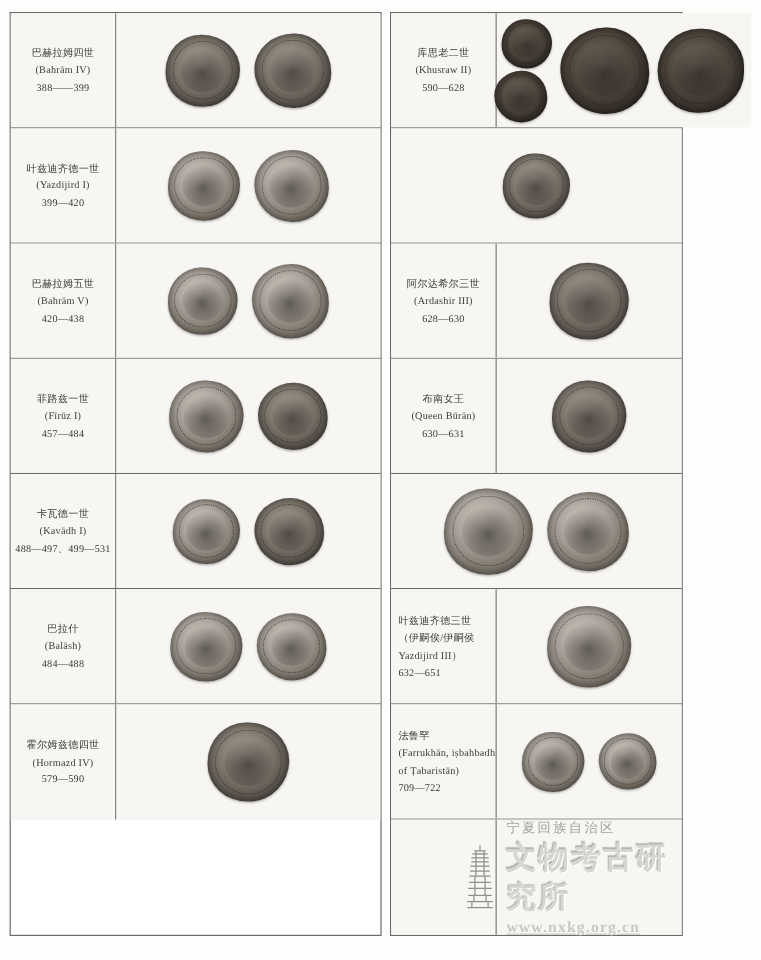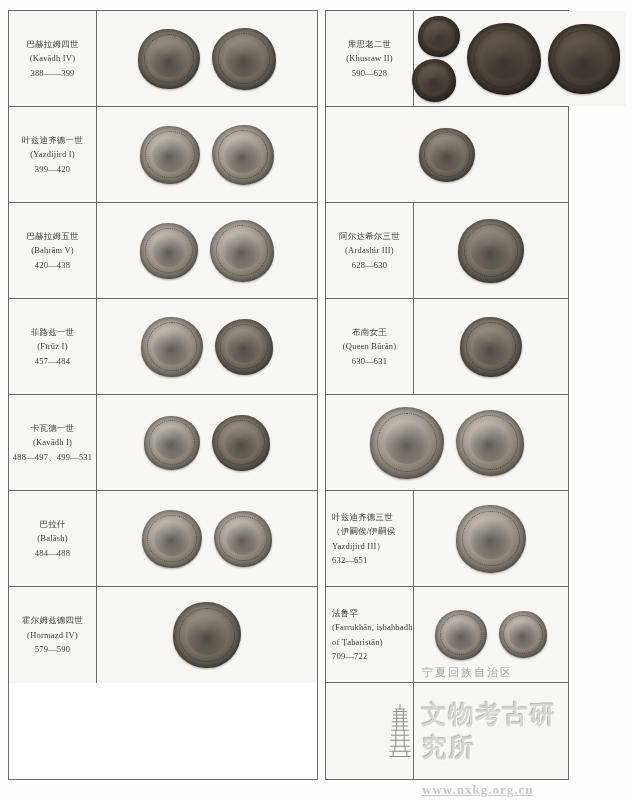--- a/index.html
+++ b/index.html
@@ -30,36 +30,36 @@
   .coin.sh-2{border-radius:50% 50% 53% 47%/52% 46% 50% 52%;}
   .coin--silver{background:radial-gradient(circle at 42% 36%,#cfc9c0,#a8a199 35%,#7d766d 65%,#57514a 92%);}
   .coin--mid{background:radial-gradient(circle at 45% 38%,#aaa298,#7f786f 38%,#5a544c 68%,#3a352f 95%);}
   .coin--dark{background:radial-gradient(circle at 45% 40%,#776d63,#51483f 38%,#342e28 70%,#1e1a16 95%);}
   .coin::before{content:"";position:absolute;inset:9%;border-radius:50%;
     border:1px dotted rgba(32,27,22,.55);}
   .coin::after{content:"";position:absolute;inset:20%;border-radius:50%;
     background:radial-gradient(circle at 48% 56%,rgba(22,18,14,.55),rgba(22,18,14,.25) 45%,transparent 72%);}
   
   .wm-label{justify-content:flex-end;flex-direction:row;align-items:center;padding-right:2px;}
-  .wm-cell{flex-direction:column;align-items:flex-start;justify-content:center;gap:18px;padding-left:8px;}
+  .wm-cell{flex-direction:column;align-items:flex-start;justify-content:center;gap:1px;padding-left:8px;}
   .wm-region{font-size:11px;color:#a2a29f;letter-spacing:2px;}
   .wm-org{font-size:25px;font-weight:700;color:#d7d6d2;letter-spacing:2px;
     text-shadow:1px 1px 0 #ffffff,-1px -1px 1px #b3b2ae;}
   .wm-url{font-size:13px;font-weight:700;color:#c9c8c4;letter-spacing:1px;text-decoration:underline;}
   .pagoda{display:block;}
 </style>
 </head>
 <body>
 
 <div class="page">
   <div class="col" id="left-col">
       <div class="row">
         <div class="label-cell">
           <div class="label-line">巴赫拉姆四世</div>
-          <div class="label-line">(Kavādh IV)</div>
+          <div class="label-line">(Bahrām IV)</div>
           <div class="label-line">388——399</div>
         </div>
         <div class="coin-cell">
           <div class="coin coin--mid sh-0" style="width: 62px; height: 60px;"></div>
           <div class="coin coin--mid sh-1" style="width: 64px; height: 62px;"></div>
         </div>
       </div>
       <div class="row">
         <div class="label-cell">
           <div class="label-line">叶兹迪齐德一世</div>

